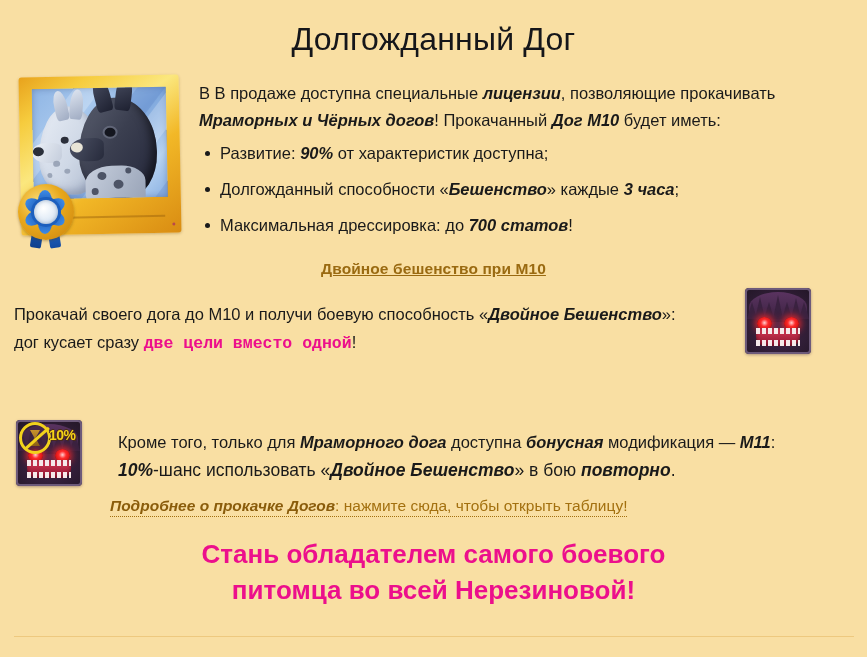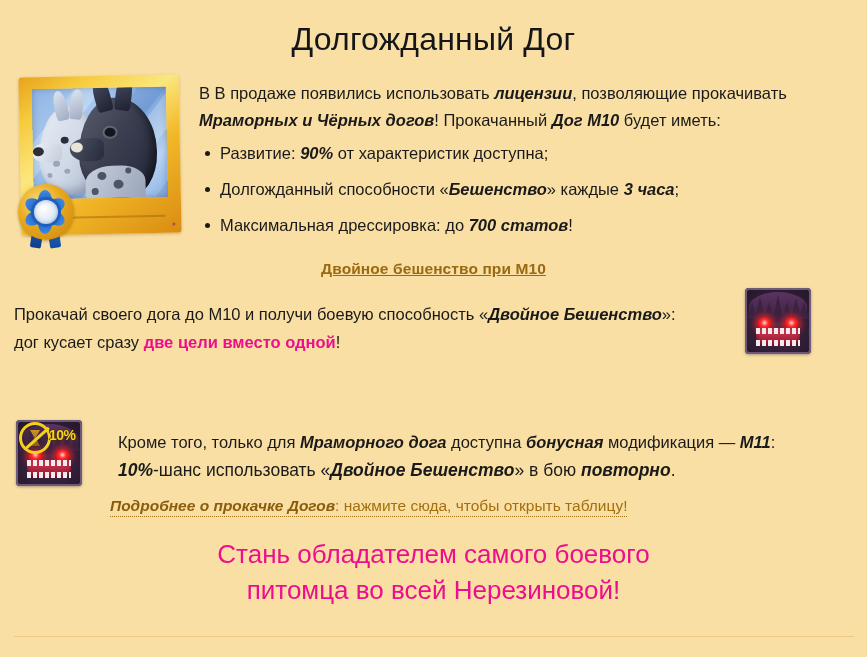--- a/index.html
+++ b/index.html
@@ -338,20 +338,21 @@
     position: absolute;
     left: 14px;
     top: 300px;
     width: 720px;
     font-size: 16.5px;
     line-height: 28px;
   }
   .pink-strong {
     color: #ec0f8c;
     font-weight: bold;
+    font-family: Liberation Mono, monospace;
   }
 
   
   .monster {
     position: absolute;
     width: 66px;
     height: 66px;
     border-radius: 4px;
     background: radial-gradient(circle at 50% 58%, #4a2a4e 0%, #35203c 45%, #221626 100%);
     box-shadow: inset 0 0 0 2px #6d5a7a, 0 1px 3px rgba(70,40,70,.4);
@@ -498,21 +499,21 @@
   
   .cta {
     position: absolute;
     left: 0;
     top: 536px;
     width: 867px;
     text-align: center;
     font-size: 26px;
     line-height: 36px;
     color: #ec0f8c;
-    font-weight: 400;
+    font-weight: 700;
   }
 
   .bottom-rule {
     position: absolute;
     left: 14px;
     top: 636px;
     width: 840px;
     height: 1px;
     background: #eec97f;
   }
@@ -572,21 +573,21 @@
         <div class="petal" style="transform:rotate(60deg)"></div>
         <div class="petal" style="transform:rotate(120deg)"></div>
         <div class="petal" style="transform:rotate(180deg)"></div>
         <div class="petal" style="transform:rotate(240deg)"></div>
         <div class="petal" style="transform:rotate(300deg)"></div>
         <div class="center"></div>
       </div>
     </div>
 
     <div class="intro-text">
-      <span>В В продаже появились использовать </span><b>лицензии</b><span>, позволяющие прокачивать </span><b>Мраморных и Чёрных догов</b><span>! Прокачанный </span><b>Дог М10</b><span> будет иметь:</span>
+      <span>В В продаже доступна специальные </span><b>лицензии</b><span>, позволяющие прокачивать </span><b>Мраморных и Чёрных догов</b><span>! Прокачанный </span><b>Дог М10</b><span> будет иметь:</span>
     </div>
 
     <ul class="bullets">
       <li>
         <span>Развитие: </span><b>90%</b><span> от характеристик доступна;</span>
       </li>
       <li>
         <span>Долгожданный способности «</span><b>Бешенство</b><span>» каждые </span><b>3 часа</b><span>;</span>
       </li>
       <li>

